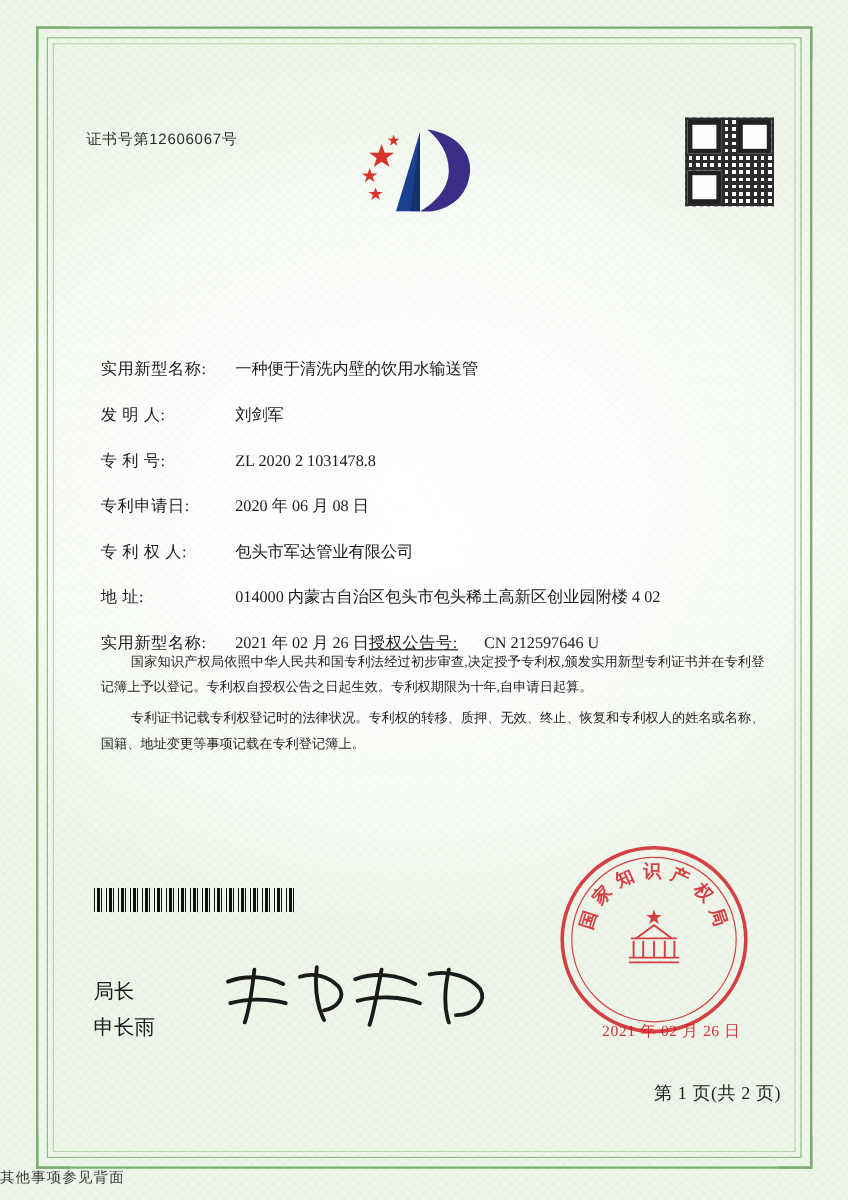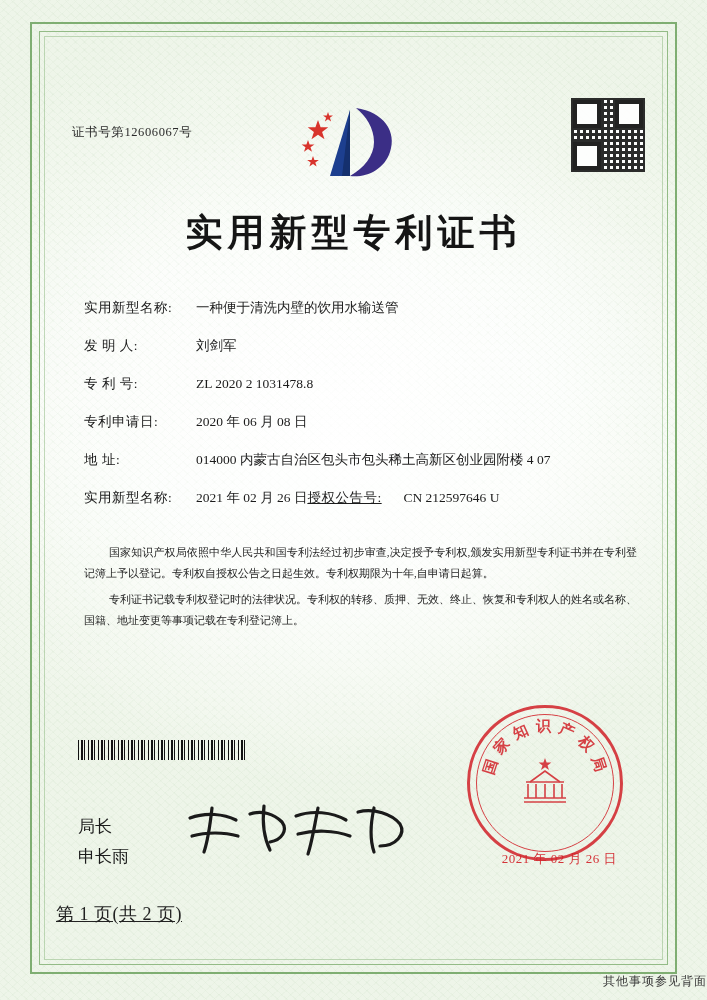--- a/index.html
+++ b/index.html
@@ -73,22 +73,21 @@
     left: 56px; top: 50px; right: 56px; bottom: 52px;
   }
 
   .cert-no {
     position: absolute;
     left: 16px;
     top: 58px;
     font-size: 12.5px;
     color: #2a2a2a;
     letter-spacing: 0.6px;
-    font-family: Liberation Serif, serif;
-    margin-top: 16px;
+    font-family: Liberation Sans, sans-serif;
   }
 
   
   .emblem {
     position: absolute;
     left: 238px;
     top: 52px;
     width: 110px;
     height: 82px;
   }
@@ -265,33 +264,32 @@
     top: 748px;
     width: 240px;
     height: 64px;
     color: #1a1a1a;
   }
 
   .page-no {
     position: absolute;
     left: 0; right: 0;
     top: 852px;
-    text-align: left;
-    font-family: "Liberation Serif", serif;
-    font-size: 18px;
+    text-align: right;
+    font-family: "Liberation Serif", serif;
+    font-size: 15px;
     color: #222;
     letter-spacing: 0.5px;
-    text-decoration: underline;
   }
 
   .footnote {
     position: absolute;
     left: 0; right: 0;
     bottom: 10px;
-    text-align: right;
+    text-align: left;
     font-family: "Liberation Serif", serif;
     font-size: 12px;
     color: #3a3a3a;
     letter-spacing: 1px;
   }
 </style>
 </head>
 <body>
 
 <div class="page">
@@ -324,43 +322,45 @@
           <polygon points="19,54 20.4,58 24.9,58 21.3,60.5 22.6,64.6 19,62.1 15.4,64.6 16.7,60.5 13.1,58 17.6,58"></polygon>
           <polygon points="34,10 35.2,13.6 39,13.6 35.9,15.8 37.1,19.4 34,17.2 30.9,19.4 32.1,15.8 29,13.6 32.8,13.6"></polygon>
         </g>
       </svg>
     </div>
 
     <div class="qr">
       <div class="qr-bl"></div>
     </div>
 
-    <div class="main-title">实用新型专利证书</div>
 
     <div class="fields">
 
       <div class="field">
         <span class="lbl">实用新型名称:</span><span class="val">一种便于清洗内壁的饮用水输送管</span>
       </div>
 
       <div class="field">
         <span class="lbl">发 明 人:</span><span class="val">刘剑军</span>
       </div>
 
       <div class="field">
         <span class="lbl">专 利 号:</span><span class="val">ZL 2020 2 1031478.8</span>
       </div>
 
       <div class="field">
         <span class="lbl">专利申请日:</span><span class="val">2020 年 06 月 08 日</span>
       </div>
 
-
-      <div class="field">
-        <span class="lbl">地 址:</span><span class="val">014000 内蒙古自治区包头市包头稀土高新区创业园附楼 4 07</span>
+      <div class="field">
+        <span class="lbl">专 利 权 人:</span><span class="val">包头市军达管业有限公司</span>
+      </div>
+
+      <div class="field">
+        <span class="lbl">地 址:</span><span class="val">014000 内蒙古自治区包头市包头稀土高新区创业园附楼 4 02</span>
       </div>
 
       <div class="field two-col">
         <span class="lbl">实用新型名称:</span><span class="val">2021 年 02 月 26 日</span><span class="lbl2">授权公告号:</span><span class="val2">CN 212597646 U</span>
       </div>
 
     </div>
 
     <div class="paragraphs">
       <p>国家知识产权局依照中华人民共和国专利法经过初步审查,决定授予专利权,颁发实用新型专利证书并在专利登记簿上予以登记。专利权自授权公告之日起生效。专利权期限为十年,自申请日起算。</p>

